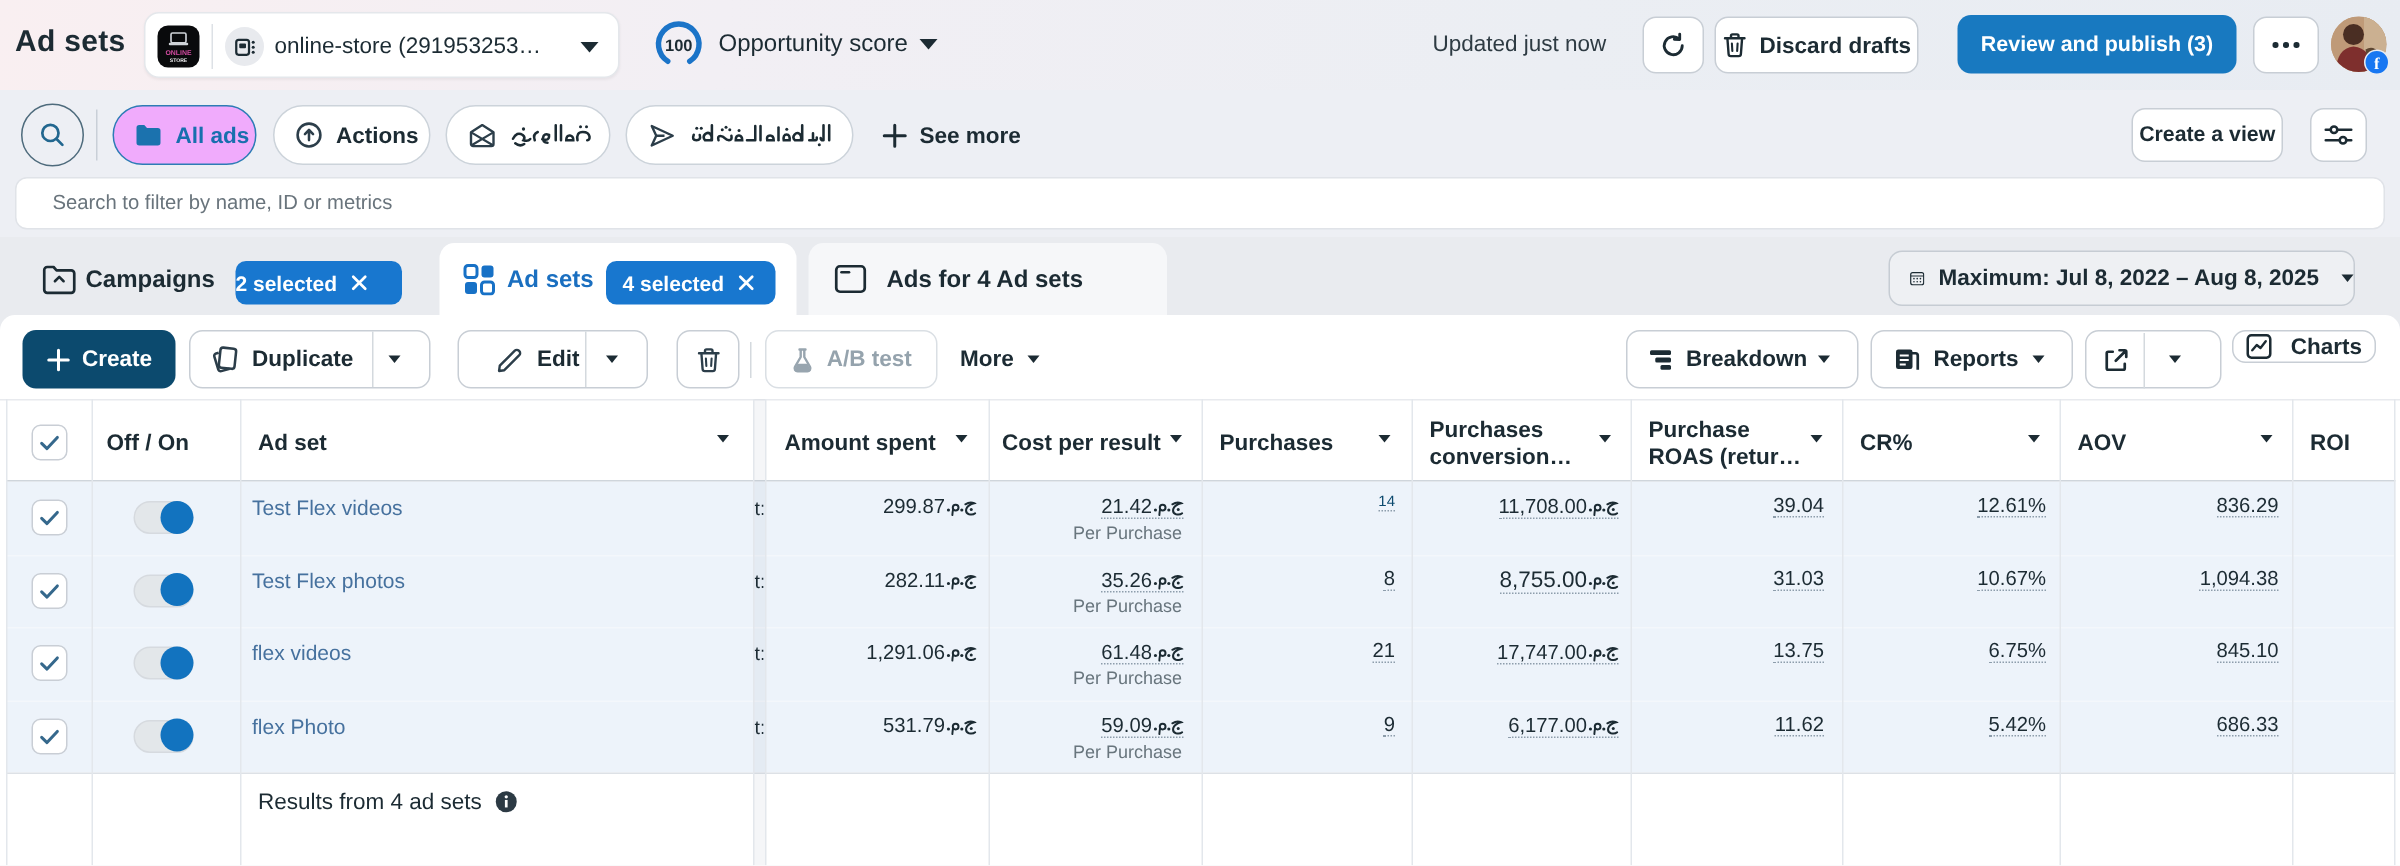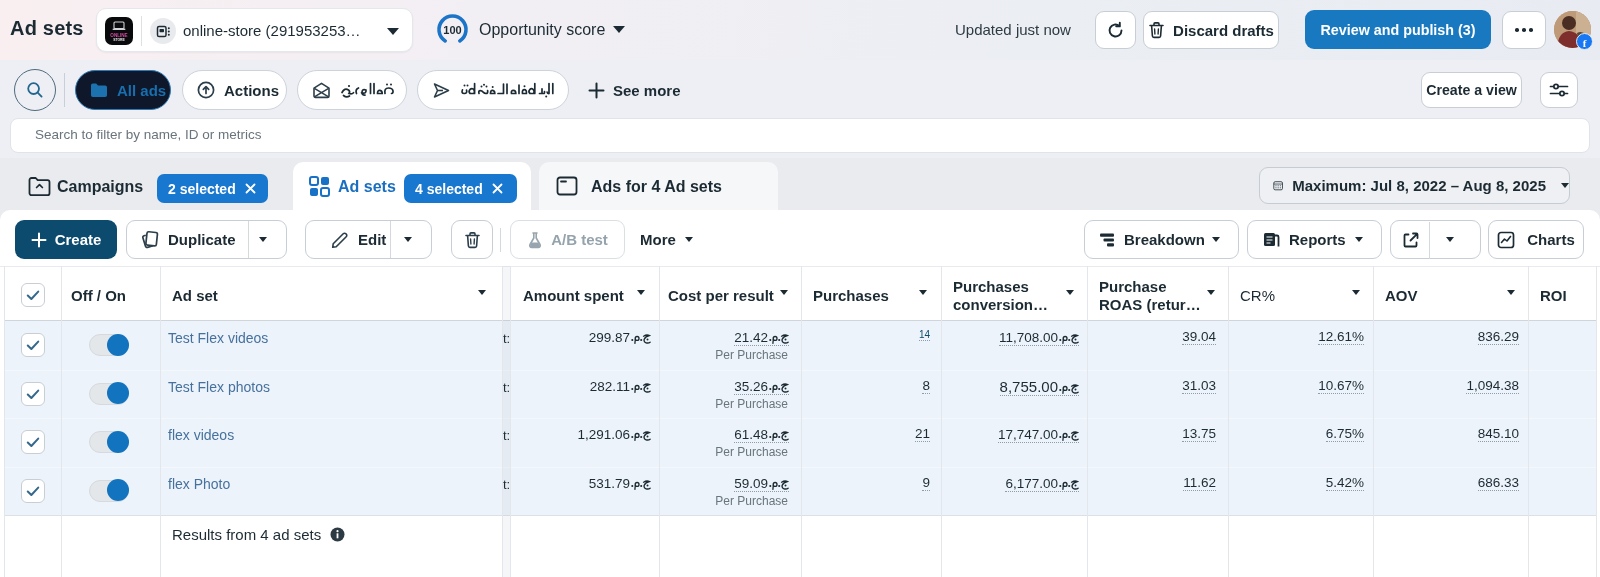--- a/index.html
+++ b/index.html
@@ -88,21 +88,21 @@
 
 <div class="abs" style="left:0;top:60px;width:1600px;height:58px;background:#edeff4">
   <div class="abs" style="left:14px;top:9px;width:42px;height:42px;border-radius:50%;border:1.6px solid #4e6b7c;display:flex;align-items:center;justify-content:center">
     <svg width="20" height="20" viewBox="0 0 20 20">
           <circle cx="8.6" cy="8.6" r="5.4" fill="none" stroke="#22678f" stroke-width="1.8"></circle>
           <path d="M12.7 12.7 L16.6 16.6" stroke="#22678f" stroke-width="1.8" stroke-linecap="round"></path>
         </svg>
   </div>
   <div class="abs" style="left:64px;top:13px;width:1px;height:34px;background:#c9cfd7"></div>
 
-  <div class="abs f" style="left:75px;top:10px;width:96px;height:40px;background:#0f172a;border:1.5px solid #2d7cb5;border-radius:20px;padding-left:13px;gap:8px">
+  <div class="abs f" style="left:75px;top:10px;width:96px;height:40px;background:#f0abfc;border:1.5px solid #2d7cb5;border-radius:20px;padding-left:13px;gap:8px">
     <svg width="20" height="20" viewBox="0 0 20 20">
           <path d="M2 5.2 a1.8 1.8 0 0 1 1.8-1.8 h3.4 l1.8 2 h7.2 a1.8 1.8 0 0 1 1.8 1.8 v8 a1.8 1.8 0 0 1 -1.8 1.8 h-12.4 a1.8 1.8 0 0 1 -1.8-1.8 Z" fill="#1b72ae"></path>
         </svg>
     <span style="font-size:15px;font-weight:700;color:#186fae">All ads</span>
   </div>
 
   <div class="abs f" style="left:182px;top:10px;width:105px;height:40px;background:#fff;border:1px solid #ccd3da;border-radius:20px;padding-left:13px;gap:8px">
     <svg width="20" height="20" viewBox="0 0 20 20">
           <circle cx="10" cy="10" r="7.6" fill="none" stroke="#2c3e4a" stroke-width="1.7"></circle>
           <path d="M10 13.4 V7 M7.3 9.4 L10 6.6 L12.7 9.4" fill="none" stroke="#2c3e4a" stroke-width="1.7" stroke-linecap="round" stroke-linejoin="round"></path>
@@ -185,21 +185,21 @@
   <div class="abs" style="left:35px;top:9px;font-size:13.5px;color:#69747c">Search to filter by name, ID or metrics</div>
 </div>
 
 <div class="abs" id="tabsrow" style="left:0;top:158px;width:1600px;height:52px;background:#e9ebef">
 
   <svg class="abs" style="left:28px;top:18px" width="23" height="21" viewBox="0 0 23 21">
         <path d="M1.5 4 a2 2 0 0 1 2-2 h4.2 l2 2.2 h9.8 a2 2 0 0 1 2 2 v11 a2 2 0 0 1 -2 2 h-16 a2 2 0 0 1 -2-2 Z" fill="none" stroke="#1c2b33" stroke-width="1.8" stroke-linejoin="round"></path>
         <path d="M8.6 11.5 L11.5 8.6 L14.4 11.5" fill="none" stroke="#1c2b33" stroke-width="1.7" stroke-linecap="round" stroke-linejoin="round"></path>
       </svg>
   <div class="abs" style="left:57px;top:20px;font-size:16px;font-weight:700">Campaigns</div>
-  <div class="abs f" style="left:157px;top:16px;width:111px;height:29px;background:#1877cf;border-radius:7px;color:#fff;padding-left:11px;gap:9px">
+  <div class="abs f" style="left:157px;top:16px;width:111px;height:29px;background:#1877cf;border-radius:7px;color:#fff;gap:9px">
     <span style="font-size:14px;font-weight:600">2 selected</span>
     <svg width="11" height="11" viewBox="0 0 11 11">
           <path d="M1.5 1.5 L9.5 9.5 M9.5 1.5 L1.5 9.5" stroke="#fff" stroke-width="1.8" stroke-linecap="round"></path>
         </svg>
   </div>
 
   <div class="abs" style="left:293px;top:4px;width:238px;height:48px;background:#fff;border-radius:10px 10px 0 0"></div>
   <svg class="abs" style="left:308px;top:17px" width="22" height="22" viewBox="0 0 22 22">
         <g fill="#1771c6">
           <rect x="2" y="2" width="8" height="8" rx="2" fill="none" stroke="#1771c6" stroke-width="2"></rect>
@@ -319,21 +319,21 @@
     <span style="font-size:15px;font-weight:600">Reports</span>
     <span class="car abs" style="left:107px;top:16px"></span>
   </div>
   <div class="btnw abs" style="left:1390px;top:10px;width:91px;height:39px;justify-content:flex-start">
     <svg style="margin-left:11px" width="18" height="18" viewBox="0 0 18 18">
           <path d="M15.5 7 V3.5 a1 1 0 0 0 -1-1 H11 M15.2 2.8 L8.5 9.5 M6.5 3.5 H3.5 a1 1 0 0 0 -1 1 v10 a1 1 0 0 0 1 1 h10 a1 1 0 0 0 1-1 V11.5" fill="none" stroke="#1c2b33" stroke-width="1.8" stroke-linecap="round"></path>
         </svg>
     <div class="abs" style="left:38px;top:1px;width:1px;height:37px;background:#d4d9de"></div>
     <span class="car abs" style="left:55px;top:16px"></span>
   </div>
-  <div class="btnw abs" style="left:1488px;top:10px;width:96px;height:39px;gap:12px">
+  <div class="btnw abs" style="left:1488px;top:10px;width:96px;height:22px;gap:12px">
     <svg width="18" height="18" viewBox="0 0 18 18">
           <rect x="1.5" y="1.5" width="15" height="15" rx="2.5" fill="none" stroke="#1c2b33" stroke-width="1.7"></rect>
           <path d="M4.5 11.5 L7.5 8 L10 10 L13.5 5.5" fill="none" stroke="#1c2b33" stroke-width="1.6" stroke-linecap="round" stroke-linejoin="round"></path>
         </svg>
     <span style="font-size:15px;font-weight:600">Charts</span>
   </div>
 
   <div class="abs" id="table" style="left:0;top:56px;width:1600px;height:311px">
 <div class="abs" style="left:4px;top:55px;width:1593px;height:194.4px;background:#edf3fa"></div>
 <div class="abs" style="left:4px;top:54px;width:1593px;height:1px;background:#cfd5db"></div>
@@ -368,21 +368,21 @@
 <div class="abs" style="left:523px;top:21px;font-size:15px;font-weight:700">Amount spent</div>
 <span class="car abs" style="left:637px;top:24px;border-left-width:4.5px;border-right-width:4.5px;border-top-width:5.5px"></span>
 <div class="abs" style="left:668px;top:21px;font-size:15px;font-weight:700">Cost per result</div>
 <span class="car abs" style="left:780px;top:24px;border-left-width:4.5px;border-right-width:4.5px;border-top-width:5.5px"></span>
 <div class="abs" style="left:813px;top:21px;font-size:15px;font-weight:700">Purchases</div>
 <span class="car abs" style="left:919px;top:24px;border-left-width:4.5px;border-right-width:4.5px;border-top-width:5.5px"></span>
 <div class="abs" style="left:953px;top:12px;font-size:15px;font-weight:700;line-height:18px">Purchases<br>conversion…</div>
 <span class="car abs" style="left:1066px;top:24px;border-left-width:4.5px;border-right-width:4.5px;border-top-width:5.5px"></span>
 <div class="abs" style="left:1099px;top:12px;font-size:15px;font-weight:700;line-height:18px">Purchase<br>ROAS (retur…</div>
 <span class="car abs" style="left:1207px;top:24px;border-left-width:4.5px;border-right-width:4.5px;border-top-width:5.5px"></span>
-<div class="abs" style="left:1240px;top:21px;font-size:15px;font-weight:400">CR%</div>
+<div class="abs" style="left:1240px;top:21px;font-size:15px;font-weight:700">CR%</div>
 <span class="car abs" style="left:1352px;top:24px;border-left-width:4.5px;border-right-width:4.5px;border-top-width:5.5px"></span>
 <div class="abs" style="left:1385px;top:21px;font-size:15px;font-weight:700">AOV</div>
 <span class="car abs" style="left:1507px;top:24px;border-left-width:4.5px;border-right-width:4.5px;border-top-width:5.5px"></span>
 <div class="abs" style="left:1540px;top:21px;font-size:15px;font-weight:700">ROI</div>
 <div class="abs" style="left:21px;top:67.0px;width:24px;height:24px;background:#fff;border:1px solid #c9ced5;border-radius:6px">
           <svg width="22" height="22" viewBox="0 0 24 24">
             <use href="#chk"></use>
           </svg>
         </div>
 <div class="abs" style="left:89px;top:68.0px;width:40px;height:22px;background:#e3e7ea;border:1px solid #d6dadf;border-radius:11px"></div>

